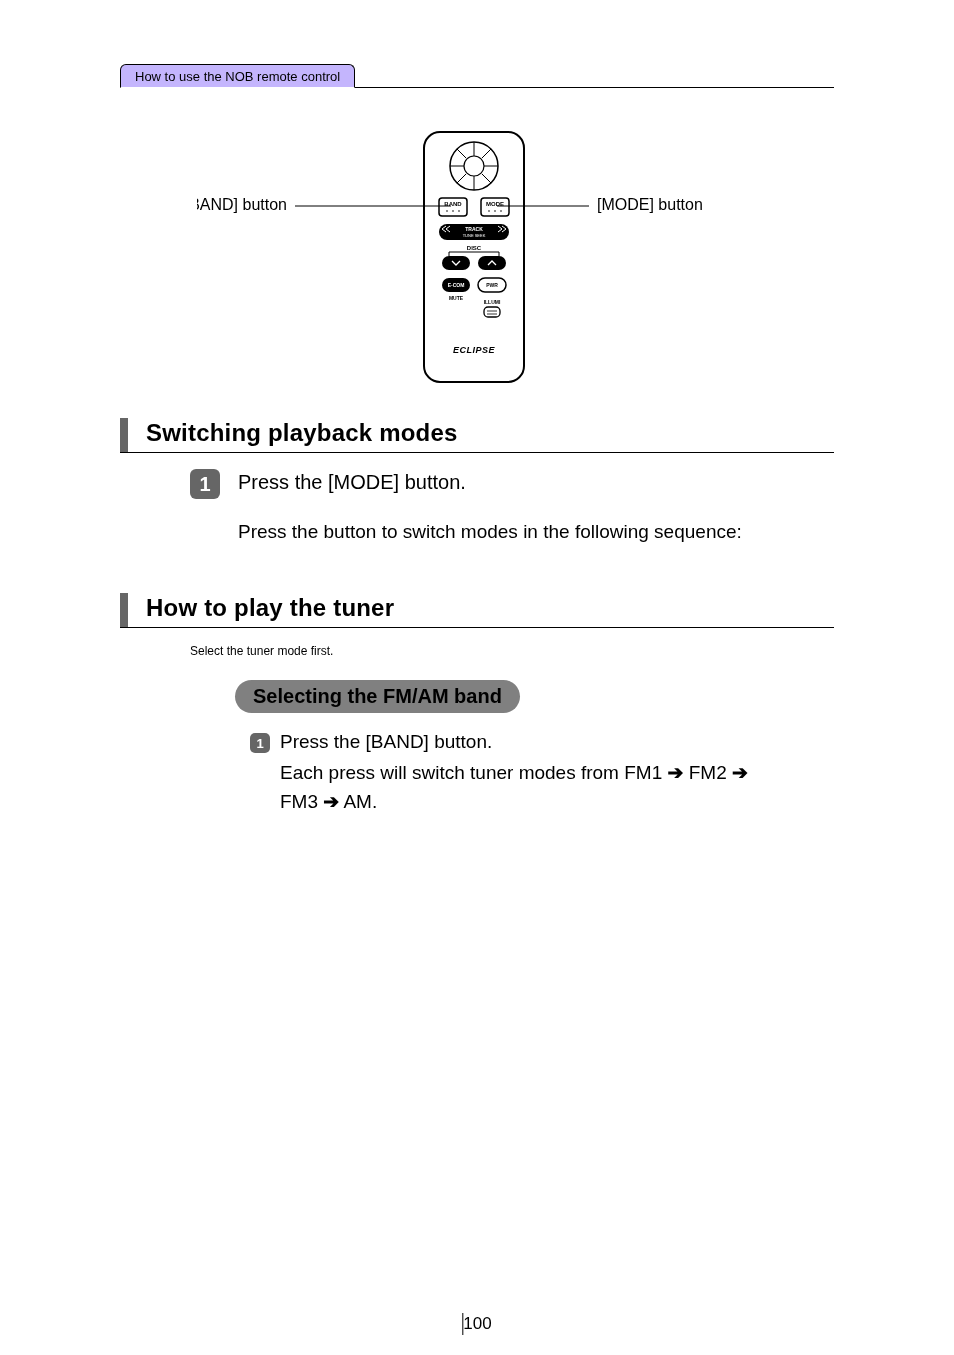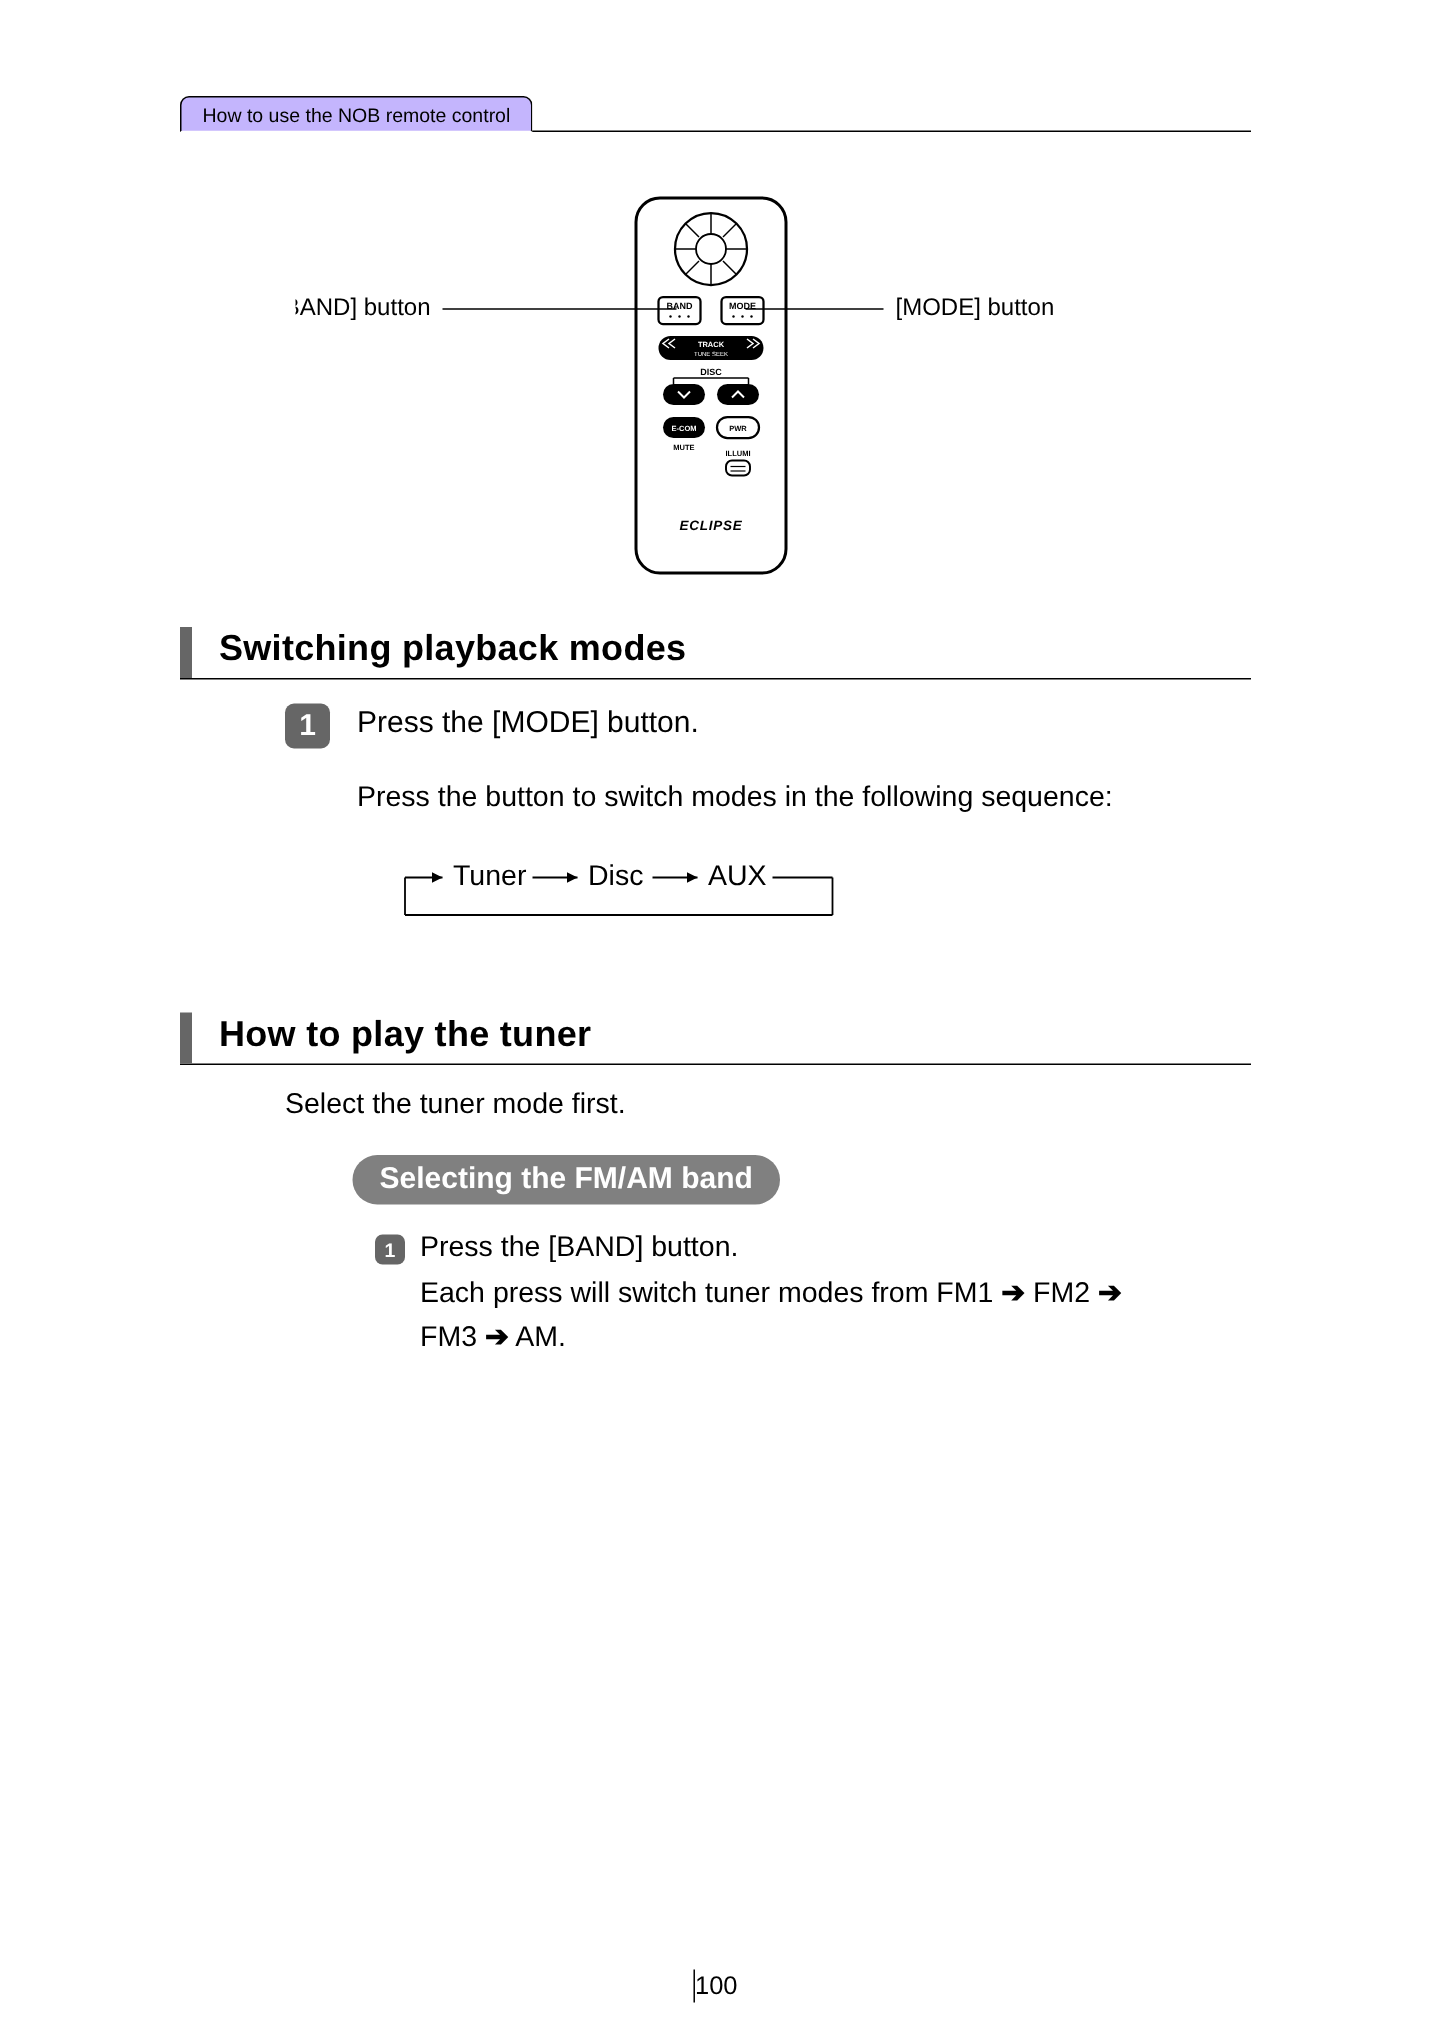--- a/index.html
+++ b/index.html
@@ -95,25 +95,25 @@
   .step-note {
     margin-left: 118px;
     margin-top: 22px;
     font-size: 19px;
   }
   
   .flow-wrap { margin-left: 130px; margin-top: 22px; }
   .flow-wrap svg { display:block; }
   .flow-text { font-size: 19px; fill:#000; }
   
-  .body-indent { margin-left: 70px; margin-top: 14px; font-size: 19px; }
+  .body-indent { margin-left: 70px; margin-top: 14px; font-size: 12px; }
   .pill {
     display: inline-block;
     background: #808080;
-    color: #ffffff;
+    color: #000000;
     font-weight: bold;
     font-size: 20px;
     padding: 5px 18px;
     border-radius: 999px;
     margin-left: 115px;
     margin-top: 22px;
   }
   
   .sub-row {
     display: flex;
@@ -239,41 +239,20 @@
     <h1>Switching playback modes</h1>
   </div>
 
   <div class="step-row">
     <div class="step-badge">1</div>
     <div class="step-text">Press the [MODE] button.</div>
   </div>
   <div class="step-note">Press the button to switch modes in the following sequence:</div>
 
   
-  <div class="flow-wrap">
-    <svg width="330" height="60" viewBox="0 0 330 60">
-      <defs>
-        <marker id="ah" markerWidth="8" markerHeight="8" refX="6" refY="3" orient="auto">
-          <path d="M0,0 L6,3 L0,6 Z" fill="#000"></path>
-        </marker>
-      </defs>
-
-      <line x1="20" y1="20" x2="45" y2="20" stroke="#000" stroke-width="1.2" marker-end="url(#ah)"></line>
-      <text x="52" y="25" class="flow-text">Tuner</text>
-      <line x1="105" y1="20" x2="135" y2="20" stroke="#000" stroke-width="1.2" marker-end="url(#ah)"></line>
-      <text x="142" y="25" class="flow-text">Disc</text>
-      <line x1="185" y1="20" x2="215" y2="20" stroke="#000" stroke-width="1.2" marker-end="url(#ah)"></line>
-      <text x="222" y="25" class="flow-text">AUX</text>
-
-      <line x1="265" y1="20" x2="305" y2="20" stroke="#000" stroke-width="1.2"></line>
-      <line x1="305" y1="20" x2="305" y2="45" stroke="#000" stroke-width="1.2"></line>
-      <line x1="305" y1="45" x2="20" y2="45" stroke="#000" stroke-width="1.2"></line>
-      <line x1="20" y1="45" x2="20" y2="20" stroke="#000" stroke-width="1.2"></line>
-    </svg>
-  </div>
 
   
   <div class="section-heading" style="margin-top:50px;">
     <div class="bar"></div>
     <h1>How to play the tuner</h1>
   </div>
 
   <div class="body-indent">Select the tuner mode first.</div>
 
   <div class="pill">Selecting the FM/AM band</div>

